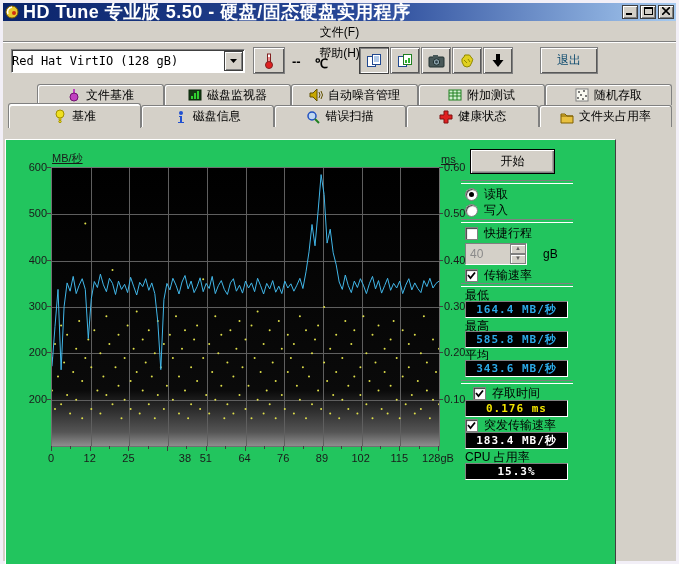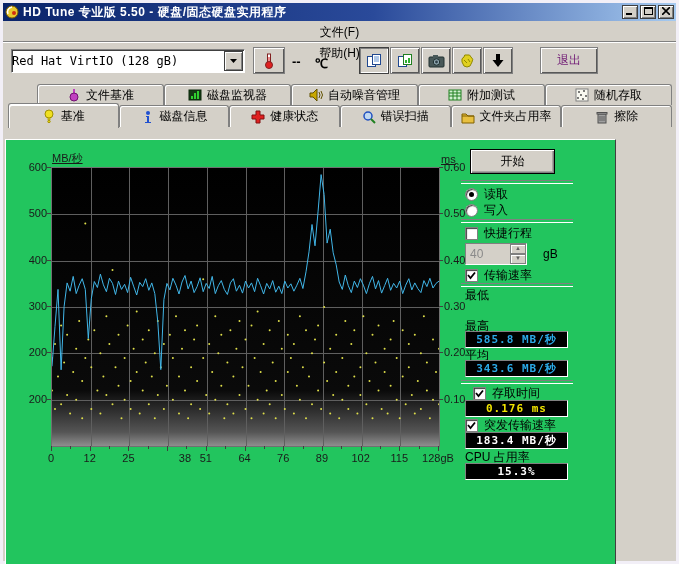--- a/index.html
+++ b/index.html
@@ -5,21 +5,21 @@
   html,body{margin:0;padding:0;background:#9a9a9a;}
   .app{position:relative;width:679px;height:564px;background:#f2eff7;
        font-family:"Liberation Sans","DejaVu Sans",sans-serif;overflow:hidden;
        box-shadow:0 0 0 1px #6a6a7a;}
   .inner{position:absolute;left:3px;top:3px;width:673px;height:558px;background:#d4d0c8;}
 
   
   .titlebar{position:absolute;left:0;top:0;width:673px;height:18px;
     background:linear-gradient(90deg,#0a246a 0%,#2a4a9a 55%,#a6caf0 100%);
     display:flex;align-items:center;padding:0 2px;box-sizing:border-box;}
-  .title-text{color:#fff;font-weight:bold;font-size:12px;margin-left:4px;white-space:nowrap;letter-spacing:0.5px;}
+  .title-text{color:#fff;font-weight:bold;font-size:18px;margin-left:4px;white-space:nowrap;letter-spacing:0.5px;}
   .winbtns{margin-left:auto;display:flex;gap:2px;}
   .wb{width:16px;height:14px;background:#d4d0c8;border:1px solid #404040;
       box-shadow:inset 1px 1px 0 #fff,inset -1px -1px 0 #808080;
       font:bold 9px "DejaVu Sans",sans-serif;line-height:11px;text-align:center;padding:0;color:#000;}
 
   
   .menubar{position:absolute;left:0;top:19px;width:673px;height:19px;display:flex;align-items:center;
            font-size:12px;color:#000;border-bottom:1px solid #808080;box-shadow:0 1px 0 #fff;flex-direction:column;}
   .menu-item{padding:2px 7px;}
 
@@ -33,21 +33,21 @@
              box-shadow:inset 1px 1px 0 #fff,inset -1px -1px 0 #808080;
              display:flex;align-items:center;justify-content:center;}
   .tbtn{position:absolute;top:4px;width:30px;height:27px;background:#d4d0c8;border:1px solid #808080;
         box-shadow:inset 1px 1px 0 #fff,inset -1px -1px 0 #585858;
         display:flex;align-items:center;justify-content:center;padding:0;}
   .tbtn.pressed{border:1px solid #404040;box-shadow:inset 1px 1px 0 #808080,inset -1px -1px 0 #fff;}
   .tempval{position:absolute;left:289px;top:11px;font:bold 13px "Liberation Sans",sans-serif;}
   .tempunit{position:absolute;left:312px;top:11px;font:bold 13px "Liberation Sans",sans-serif;}
   .exit-btn{position:absolute;left:537px;top:4px;width:58px;height:27px;background:#d4d0c8;
         border:1px solid #808080;box-shadow:inset 1px 1px 0 #fff,inset -1px -1px 0 #585858;
-        font-size:12px;color:#701a75;}
+        font-size:12px;color:#0c4a6e;}
 
   
   .tabs-row{position:absolute;display:flex;}
   .tabs-row1{left:34px;top:81px;width:635px;height:21px;}
   .tabs-row2{left:5px;top:102px;width:664px;height:22px;}
   .tab{flex:1;display:flex;align-items:center;justify-content:center;gap:5px;
        background:#d4d0c8;border:1px solid #808080;border-bottom:none;
        border-radius:3px 3px 0 0;box-shadow:inset 1px 1px 0 #fff;
        font-size:12px;color:#000;white-space:nowrap;overflow:hidden;}
   .tab.active{position:relative;top:-2px;height:24px;box-shadow:inset 1px 2px 0 #fff;z-index:5;}
@@ -232,45 +232,37 @@
     </div>
     <div class="tab">
       <svg class="ticon" width="14" height="14">
         <circle cx="7" cy="3" r="2" fill="#2050d0"></circle>
         <path d="M5 6 h3 v6 h2 v1 H4 v-1 h2 V7 H5 z" fill="#2050d0"></path>
       </svg>
       <span>磁盘信息</span>
     </div>
     <div class="tab">
       <svg class="ticon" width="14" height="14">
-        <path d="M5 1 h4 v4 h4 v4 h-4 v4 H5 V9 H1 V5 h4 z" fill="#e02020" stroke="#801010"></path>
-      </svg>
-      <span>健康状态</span>
-    </div>
-    <div class="tab">
-      <svg class="ticon" width="14" height="14">
         <circle cx="6" cy="6" r="4" fill="#c0d8f0" stroke="#2050c0" stroke-width="1.5"></circle>
         <line x1="9" y1="9" x2="13" y2="13" stroke="#208020" stroke-width="2"></line>
       </svg>
       <span>错误扫描</span>
     </div>
     <div class="tab">
       <svg class="ticon" width="14" height="14">
+        <path d="M5 1 h4 v4 h4 v4 h-4 v4 H5 V9 H1 V5 h4 z" fill="#e02020" stroke="#801010"></path>
+      </svg>
+      <span>健康状态</span>
+    </div>
+    <div class="tab">
+      <svg class="ticon" width="14" height="14">
         <path d="M1 4 h4 l2 2 h6 v7 H1 z" fill="#e8c040" stroke="#806000"></path>
         <path d="M1 6 h12" stroke="#806000"></path>
       </svg>
       <span>文件夹占用率</span>
-    </div>
-    <div class="tab">
-      <svg class="ticon" width="14" height="14">
-        <rect x="3" y="4" width="8" height="9" fill="#a0a0a0" stroke="#505050"></rect>
-        <rect x="2" y="2.5" width="10" height="1.5" fill="#b8b8b8" stroke="#505050"></rect>
-        <path d="M5 6 v5 M7 6 v5 M9 6 v5" stroke="#606060"></path>
-      </svg>
-      <span>擦除</span>
     </div>
   </div>
 
   <div class="main-panel">
     <span class="axis-title" style="left:46px;top:11px;">MB/秒</span>
     <span class="axis-title" style="left:435px;top:13px;">ms</span>
 
     <div id="plot">
       <svg id="chart-svg" width="387" height="278">
             <defs>
@@ -582,20 +574,21 @@
       <span class="checkbox">
         <svg width="9" height="9">
               <path d="M1 4 L3.5 7 L8 1.5" stroke="#000" stroke-width="1.8" fill="none"></path>
             </svg>
       </span>
       <span>传输速率</span>
     </div>
     <div class="rc-sep" style="top:143px;"></div>
 
     <span class="stat-label" style="top:147px;">最低</span>
+    <div class="lcd cyan" style="top:161px;">164.4 MB/秒</div>
     <span class="stat-label" style="top:178px;">最高</span>
     <div class="lcd cyan" style="top:191px;">585.8 MB/秒</div>
     <span class="stat-label" style="top:207px;">平均</span>
     <div class="lcd cyan" style="top:220px;">343.6 MB/秒</div>
 
     <div class="rc-sep" style="top:240px;"></div>
 
     <div class="check-row" style="top:245px;padding-left:8px;">
       <span class="checkbox">
         <svg width="9" height="9">

